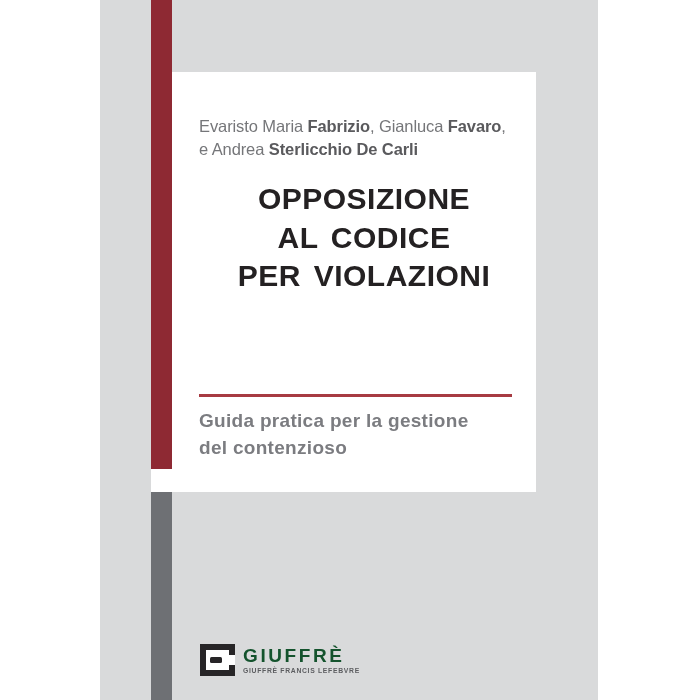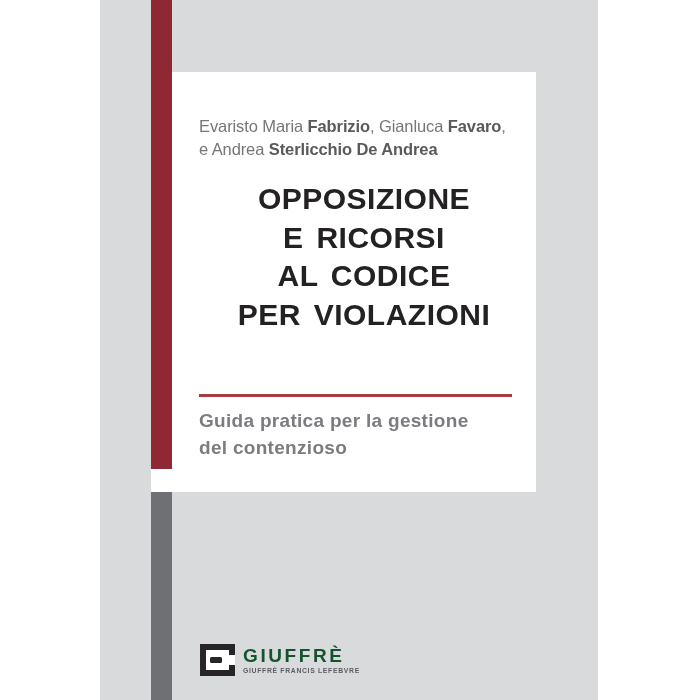--- a/index.html
+++ b/index.html
@@ -78,25 +78,24 @@
 </style>
 </head>
 <body>
 
 <div class="stage">
 
   <div class="canvas"></div>
 
   <div class="card">
 
-    <p class="authors"><span>Evaristo Maria </span><b>Fabrizio</b><span>, Gianluca </span><b>Favaro</b><span>,</span><br><span>e Andrea </span><b>Sterlicchio De Andrea</b></p>
+    <p class="authors"><span>Evaristo Maria </span><b>Fabrizio</b><span>, Gianluca </span><b>Favaro</b><span>,</span><br><span>e Andrea </span><b>Sterlicchio De Carli</b></p>
 
     <div class="title">
       <div>OPPOSIZIONE</div>
-      <div>E RICORSI</div>
       <div>AL CODICE</div>
       <div>PER VIOLAZIONI</div>
     </div>
 
     <div class="rule"></div>
 
     <div class="subtitle">
       <div>Guida pratica per la gestione</div>
       <div>del contenzioso</div>
     </div>

